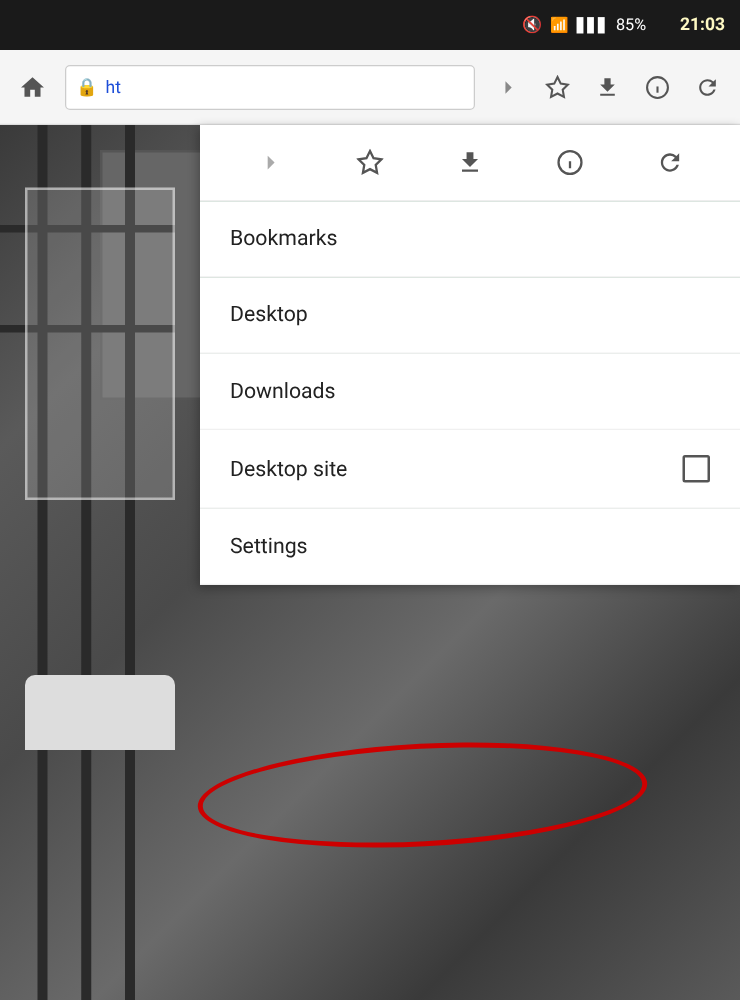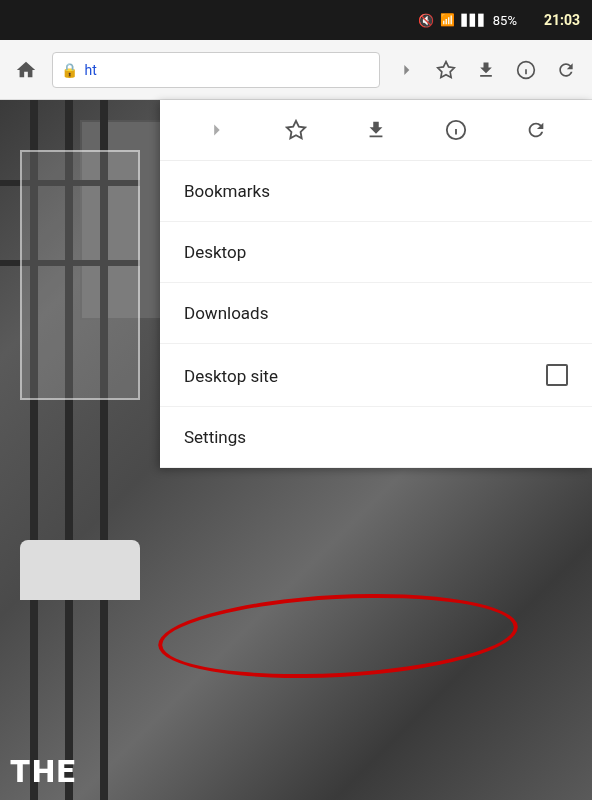--- a/index.html
+++ b/index.html
@@ -295,21 +295,20 @@
 <div class="page-bg">
   <div class="page-bg-overlay">
     <div class="building-bg"></div>
     <div class="fence-vertical"></div>
     <div class="fence-vertical2"></div>
     <div class="fence-vertical3"></div>
     <div class="fence-horizontal"></div>
     <div class="fence-horizontal2"></div>
     <div class="white-box"></div>
     <div class="car-shape"></div>
-    <div class="the-label">THE</div>
   </div>
 </div>
 
 <div class="dropdown-menu">
 
   <div class="menu-toolbar">
     <div class="toolbar-icon-btn">
       <svg width="22" height="22" viewBox="0 0 24 24" fill="#aaa">
           <path d="M10 6l6 6-6 6V6z"></path>
         </svg>

